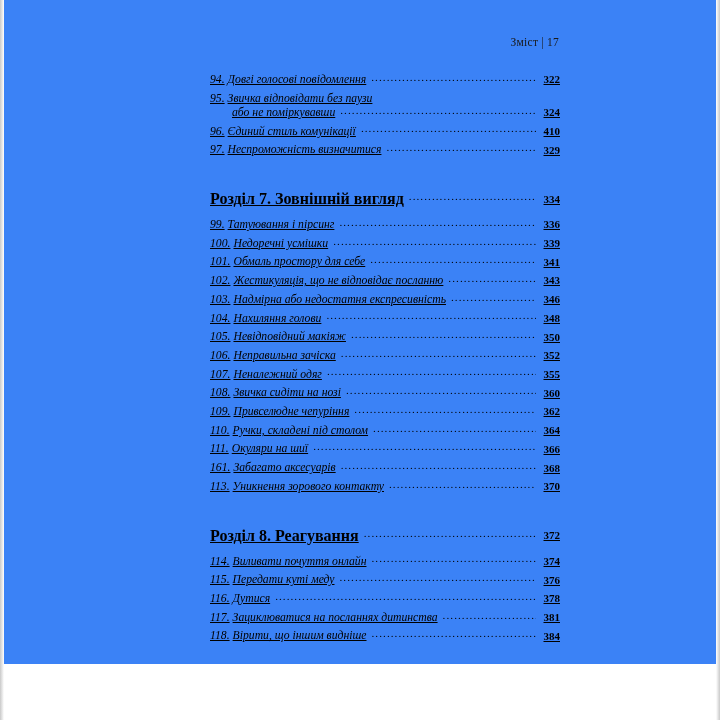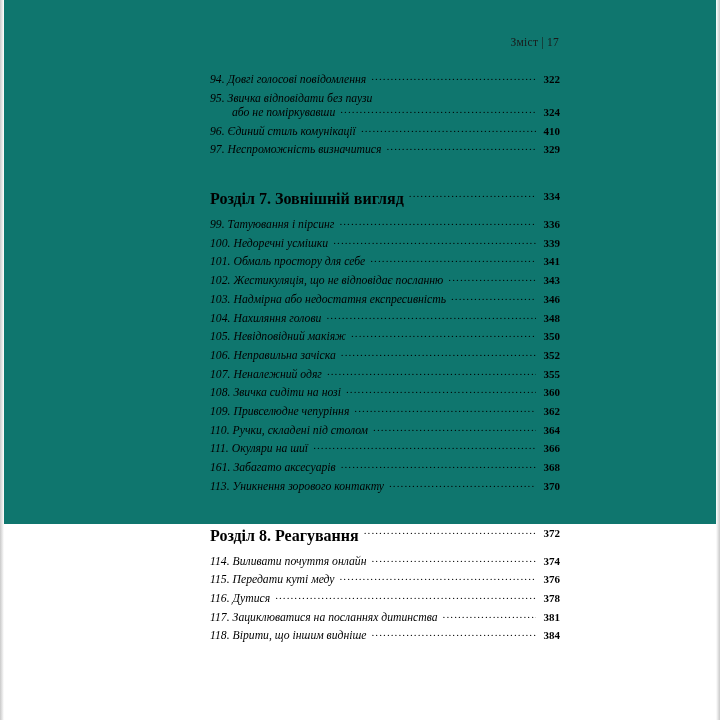--- a/index.html
+++ b/index.html
@@ -12,22 +12,22 @@
     height: 720px;
     font-family: "Liberation Serif", serif;
     color: #000000;
     position: relative;
     overflow: hidden;
   }
   .page {
     position: absolute;
     left: 0; top: 0;
     width: 720px;
-    height: 524px;
-    background: #0f766e;
+    height: 664px;
+    background: #3b82f6;
   }
   .page-shadow-left {
     position: absolute;
     left: 0; top: 0;
     width: 4px; height: 720px;
     background: linear-gradient(to right, #c9c9c9, #ffffff);
   }
   .page-shadow-right {
     position: absolute;
     right: 0; top: 0;
@@ -50,25 +50,26 @@
     padding-right: 1px;
   }
   .header .sep {
     padding: 0 3px;
   }
   .toc {
     display: block;
   }
   .entry {
     display: flex;
-    align-items: flex-start;
+    align-items: center;
     font-size: 11.7px;
     line-height: 1.0;
     margin-bottom: 7.0px;
     white-space: nowrap;
+    text-decoration: underline;
   }
   .entry .num {
     font-style: italic;
     flex: 0 0 auto;
     padding-right: 3px;
   }
   .entry .title {
     font-style: italic;
     flex: 0 0 auto;
     padding-right: 3px;

